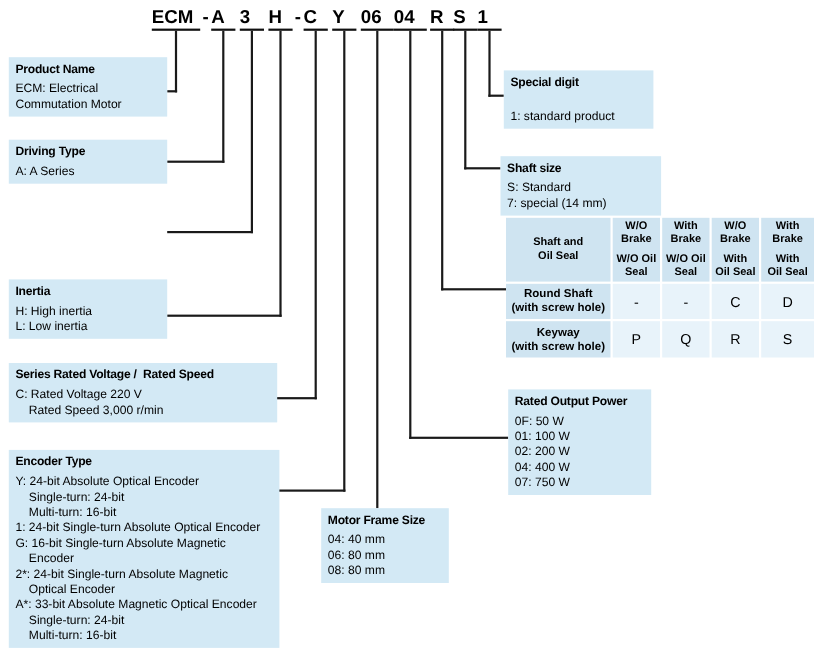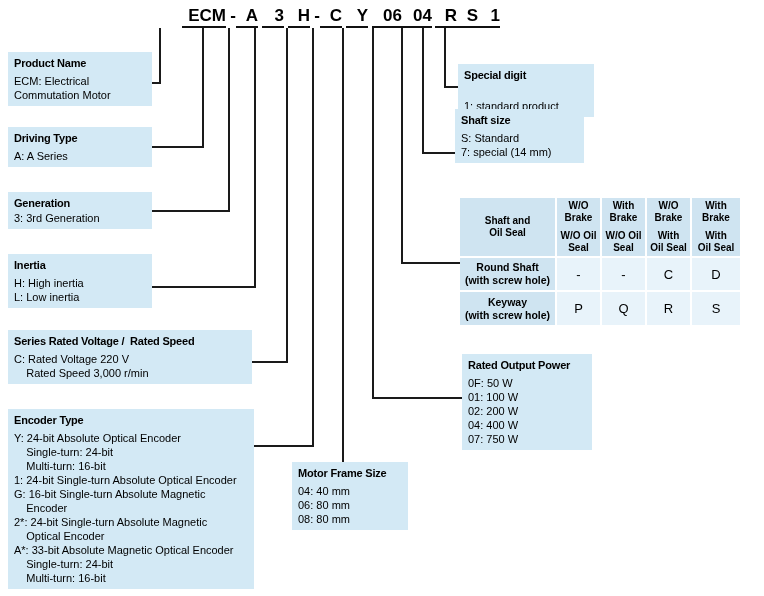--- a/index.html
+++ b/index.html
@@ -5,21 +5,21 @@
   html,body { margin:0; padding:0; background:#ffffff; }
   .page {
     position:relative; width:764px; height:596px;
     font-family:"Liberation Sans", sans-serif;
     color:#000; background:#ffffff; overflow:hidden;
   }
   
   .code-row { position:absolute; left:0; top:6px; height:30px; }
   .seg {
     position:absolute; top:0; height:20px; line-height:20px;
-    text-align:right; font-weight:bold; font-size:17px;margin-left:44px;
+    text-align:left; font-weight:bold; font-size:17px;
   }
   .seg.u { border-bottom:2px solid #111; }
   
   .ln-v, .ln-h { position:absolute; background:#1a1a1a; }
   .ln-v { width:2px; }
   .ln-h { height:2px; }
   
   .ibox {
     position:absolute; background:#d3e9f5; padding:4px 6px;
     box-sizing:border-box;
@@ -96,24 +96,20 @@
     <div class="ibox-title">Product Name</div>
     <div class="ibox-line">ECM: Electrical</div>
     <div class="ibox-line">Commutation Motor</div>
   </div>
 
   <div class="ibox" style="left:8px;top:127px;width:144px">
     <div class="ibox-title">Driving Type</div>
     <div class="ibox-line">A: A Series</div>
   </div>
 
-  <div class="ibox" style="left:8px;top:192px;width:144px">
-    <div class="ibox-title" style="margin-bottom:0">Generation</div>
-    <div class="ibox-line">3: 3rd Generation</div>
-  </div>
 
   <div class="ibox" style="left:8px;top:254px;width:144px">
     <div class="ibox-title">Inertia</div>
     <div class="ibox-line">H: High inertia</div>
     <div class="ibox-line">L: Low inertia</div>
   </div>
 
   <div class="ibox" style="left:8px;top:330px;width:244px">
     <div class="ibox-title">Series Rated Voltage /  Rated Speed</div>
     <div class="ibox-line">C: Rated Voltage 220 V</div>
@@ -140,21 +136,21 @@
     <div class="ibox-line">04: 40 mm</div>
     <div class="ibox-line">06: 80 mm</div>
     <div class="ibox-line">08: 80 mm</div>
   </div>
 
   <div class="ibox" style="left:458px;top:64px;width:136px">
     <div class="ibox-title" style="margin-bottom:16px">Special digit</div>
     <div class="ibox-line">1: standard product</div>
   </div>
 
-  <div class="ibox" style="left:455px;top:109px;width:129px">
+  <div class="ibox" style="left:455px;top:142px;width:146px">
     <div class="ibox-title">Shaft size</div>
     <div class="ibox-line">S: Standard</div>
     <div class="ibox-line">7: special (14 mm)</div>
   </div>
 
   <div class="stable">
     <div class="cell th">Shaft and
 Oil Seal</div>
     <div class="cell th">
       <div>W/O

